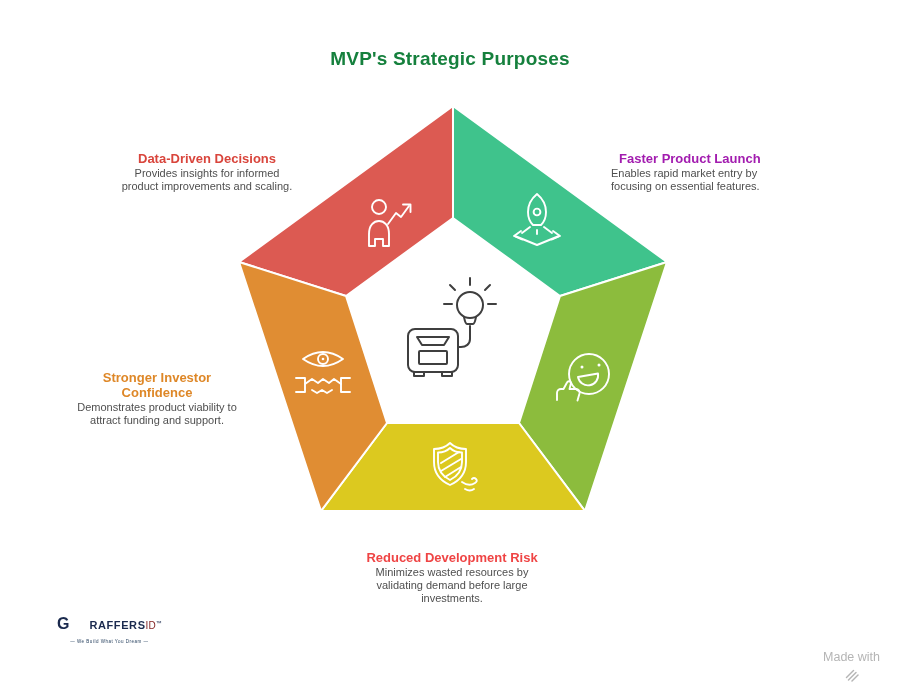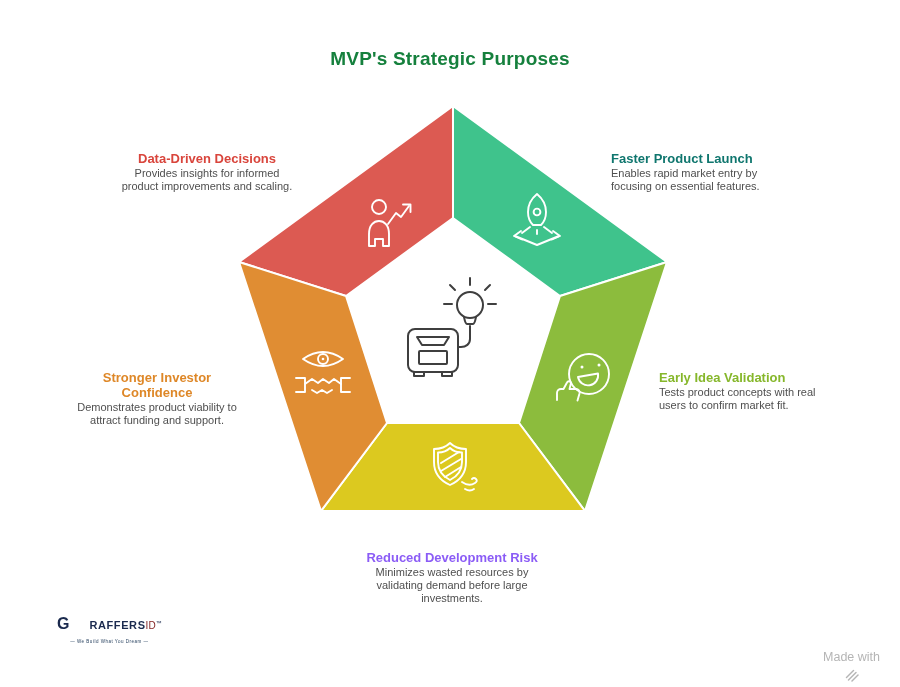--- a/index.html
+++ b/index.html
@@ -101,31 +101,27 @@
       <path d="M414,372 v4 h10 v-4 M442,372 v4 h10 v-4"></path>
     </g>
   </svg>
 
   <div class="tb right" style="left:117px; top:151px; width:180px;">
     <h3 style="color: rgb(217, 69, 60);">Data-Driven Decisions</h3>
     <div>Provides insights for informed product improvements and scaling.</div>
   </div>
 
   <div class="tb" style="left:611px; top:151px; width:162px;">
-    <h3 style="color: #0f766e;">Faster Product Launch</h3>
+    <h3 style="color: #a21caf; margin-left: 8px;">Faster Product Launch</h3>
     <div>Enables rapid market entry by focusing on essential features.</div>
   </div>
 
-  <div class="tb" style="left:659px; top:370px; width:168px;">
-    <h3 style="color: rgb(134, 183, 43);">Early Idea Validation</h3>
-    <div>Tests product concepts with real users to confirm market fit.</div>
-  </div>
 
   <div class="tb center" style="left:366px; top:550px; width:172px;">
-    <h3 style="color: #8b5cf6;">Reduced Development Risk</h3>
+    <h3 style="color: #ef4444;">Reduced Development Risk</h3>
     <div>Minimizes wasted resources by validating demand before large investments.</div>
   </div>
 
   <div class="tb right" style="left:67px; top:370px; width:180px;">
     <h3 style="color: rgb(222, 135, 39);">Stronger Investor Confidence</h3>
     <div>Demonstrates product viability to attract funding and support.</div>
   </div>
 
   <div class="brand">
     <span class="g">G</span><span class="rest">RAFFERS</span><span class="id">ID</span><span class="tm">™</span>

